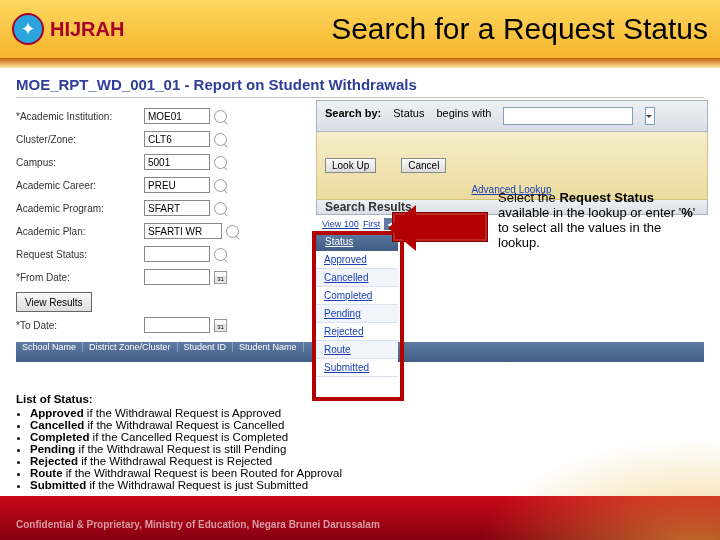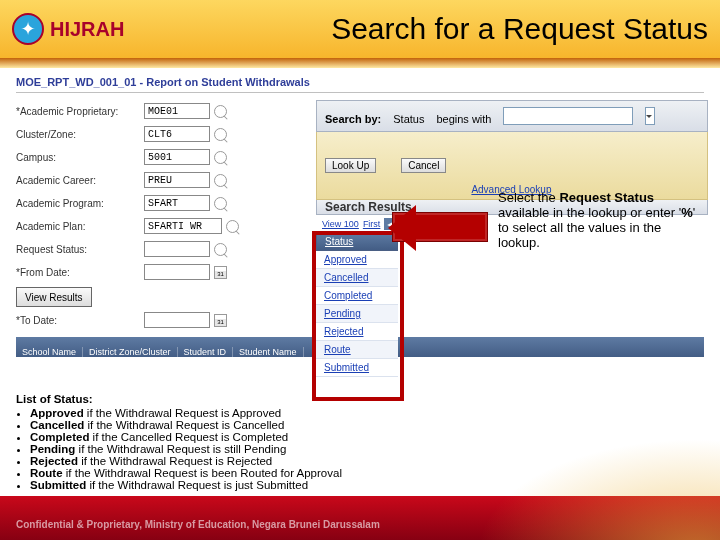--- a/index.html
+++ b/index.html
@@ -4,33 +4,33 @@
 <style>
   * { box-sizing: border-box; margin: 0; padding: 0; }
   body { width: 720px; height: 540px; font-family: Arial, sans-serif; background: #fff; position: relative; overflow: hidden; font-size: 11px; }
   .top-band { height: 58px; background: linear-gradient(#fdd75f, #f7b52c); display: flex; align-items: center; padding: 0 12px; }
   .logo-box { display: flex; align-items: center; gap: 6px; width: 170px; }
   .logo-icon { width: 32px; height: 32px; border-radius: 50%; background: #2aa4dc; border: 2px solid #a8022b; display: flex; align-items: center; justify-content: center; color: #fff; font-size: 18px; }
   .logo-text { font-weight: bold; font-size: 20px; color: #a8022b; }
   .title { font-size: 30px; color: #000; flex: 1; text-align: right; }
   .under-bar { height: 10px; background: linear-gradient(#c1610a, #ffeaa5); }
   .content { position: relative; padding: 8px 16px 0 16px; }
-  .report-title { font-size: 11px; color: #2f3e99; font-weight: bold; margin-bottom: 4px; }
+  .report-title { font-size: 15px; color: #2f3e99; font-weight: bold; margin-bottom: 4px; }
   .form-area { position: relative; width: 688px; border-top: 1px solid #c0c0c0; padding-top: 6px; }
   .form-row { display: flex; align-items: center; height: 22px; margin: 1px 0; }
   .form-label { width: 128px; font-size: 10px; color: #333; }
-  .form-input { border: 1px solid #888; font-size: 10px; padding: 1px 3px; width: 66px; height: 16px; background: #fff; font-family: Liberation Mono, monospace; }
+  .form-input { border: 1px solid #888; font-size: 10px; padding: 1px 3px; width: 66px; height: 16px; background: #fff; }
   .mag { width: 13px; height: 13px; border: 1px solid #999; border-radius: 50%; margin-left: 4px; position: relative; }
   .mag::after { content: ""; position: absolute; width: 5px; height: 1px; background: #999; transform: rotate(45deg); bottom: -1px; right: -2px; }
   .cal { width: 13px; height: 13px; border: 1px solid #999; margin-left: 4px; background: linear-gradient(#fff 40%, #e6e6e6 40%); font-size: 6px; text-align: center; line-height: 15px; }
   .view-btn { border: 1px solid #666; background: linear-gradient(#fafafa,#ddd); font-size: 10px; padding: 2px 8px; height: 20px; }
-  .result-header { background: linear-gradient(#5e7ba3,#435d85); color: #fff; height: 20px; display: flex; align-items: flex-end; font-size: 9px; margin-top: 6px; }
+  .result-header { background: linear-gradient(#5e7ba3,#435d85); color: #fff; height: 20px; display: flex; align-items: flex-start; font-size: 9px; margin-top: 6px; }
   .result-header div { padding: 0 6px; border-right: 1px solid rgba(255,255,255,.3); }
   .overlay { position: absolute; top: 100px; left: 316px; width: 392px; }
-  .search-bar { background: linear-gradient(#eef1f4,#d9dee7); border: 1px solid #a8b2c2; padding: 6px 8px; display: flex; align-items: flex-end; gap: 12px; font-size: 11px; }
+  .search-bar { background: linear-gradient(#eef1f4,#d9dee7); border: 1px solid #a8b2c2; padding: 6px 8px; display: flex; align-items: flex-start; gap: 12px; font-size: 11px; }
   .search-bar b { font-weight: bold; }
   .search-field { border: 1px solid #7f9db9; height: 18px; width: 130px; background: #fff; }
   .search-drop { border: 1px solid #7f9db9; height: 18px; width: 10px; background: #fff; position: relative; }
   .search-drop::after { content: ""; position: absolute; right: 2px; top: 7px; border: 3px solid transparent; border-top-color: #444; }
   .btn-row { background: linear-gradient(#f6eecb,#ebdb9e); padding: 4px 8px; border: 1px solid #d4c180; border-top: none; display: flex; align-items: center; gap: 25px; }
   .btn-row .btn2 { border: 1px solid #888; background: linear-gradient(#fafafa,#ddd); font-size: 10px; padding: 1px 6px; }
   .adv-link { color: #1a3fb5; text-decoration: underline; font-size: 10px; margin-top: 48px; }
   .sr-title { background: linear-gradient(#eef1f4,#d9dee7); border: 1px solid #a8b2c2; border-top: none; padding: 0 8px; font-weight: bold; font-size: 12px; color: #333; }
   .sr-nav { display: flex; align-items: center; gap: 4px; padding: 3px 6px; font-size: 9px; color: #3a3a7a; }
   .sr-nav .ln { color: #1a3fb5; text-decoration: underline; cursor: pointer; }
@@ -65,21 +65,21 @@
   </div>
   <div class="title">Search for a Request Status</div>
 </div>
 <div class="under-bar"></div>
 
 <div class="content">
   <div class="report-title">MOE_RPT_WD_001_01 - Report on Student Withdrawals</div>
 
   <div class="form-area">
     <div class="form-row">
-      <div class="form-label">*Academic Proprietary:</div>
+      <div class="form-label">*Academic Institution:</div>
       <input class="form-input" value="MOE01" style="">
       <span class="mag"></span>
     </div>
     <div class="form-row">
       <div class="form-label">Cluster/Zone:</div>
       <input class="form-input" value="CLT6" style="">
       <span class="mag"></span>
     </div>
     <div class="form-row">
       <div class="form-label">Campus:</div>

